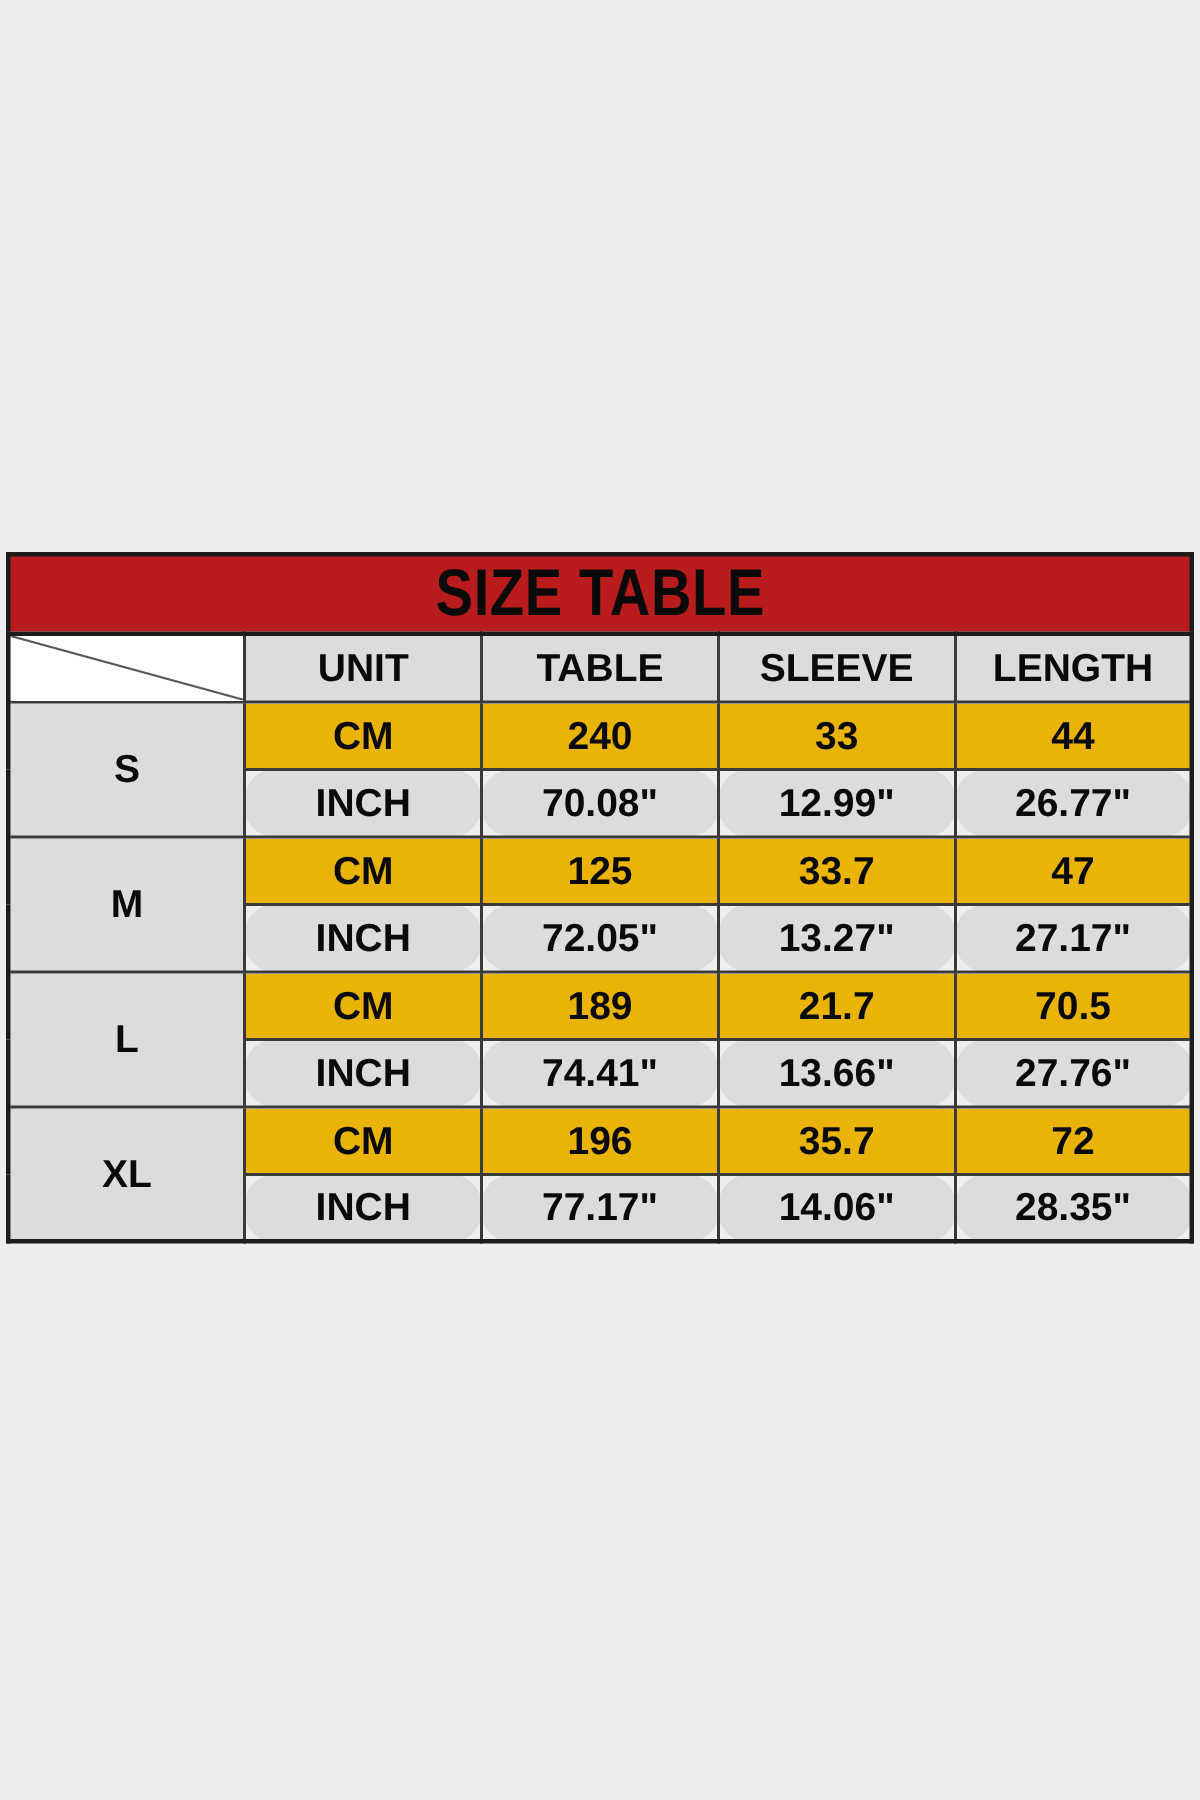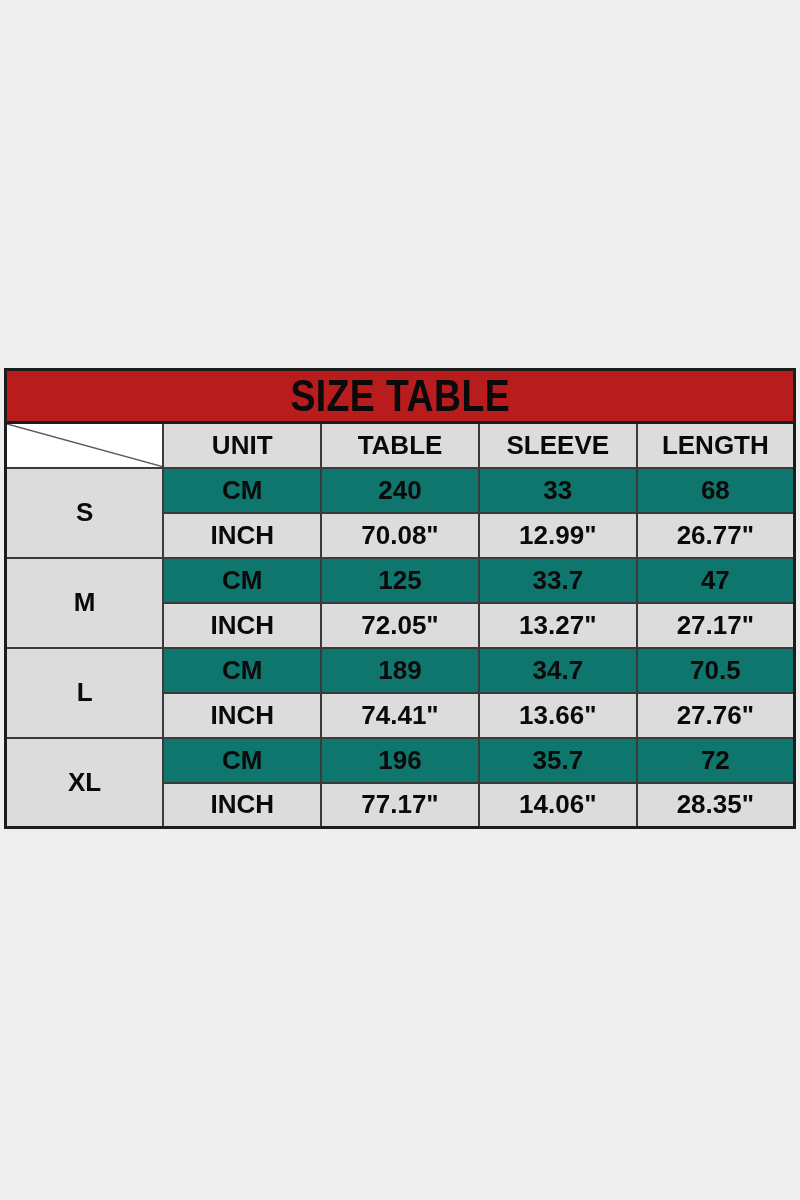--- a/index.html
+++ b/index.html
@@ -55,22 +55,22 @@
     text-align: center;
     vertical-align: middle;
     font-weight: bold;
     color: #0a0a0a;
     font-size: 26px;
     height: 45px;
     padding: 0;
     overflow: hidden;
   }
   th.col-header { background: #dcdcdc; }
-  tr.cm-row td.data-cell { background: #0f766e; }
-  tr.inch-row td.data-cell { background: #dcdcdc; }
+  tr.cm-row td.data-cell { background: #eab308; }
+  tr.inch-row td.data-cell { background: #dcdcdc; border-radius: 20px; }
   td.size-cell { background: #dcdcdc; font-size: 27px; }
   td.diag-cell {
     background: #ffffff;
     position: relative;
     padding: 0;
   }
   td.diag-cell svg {
     position: absolute;
     left: 0; top: 0;
     width: 100%;
@@ -107,21 +107,21 @@
           <th class="col-header">TABLE</th>
           <th class="col-header">SLEEVE</th>
           <th class="col-header">LENGTH</th>
         </tr>
 
         <tr class="cm-row">
           <td class="size-cell" rowspan="2">S</td>
           <td class="data-cell">CM</td>
           <td class="data-cell">240</td>
           <td class="data-cell">33</td>
-          <td class="data-cell">68</td>
+          <td class="data-cell">44</td>
         </tr>
         <tr class="inch-row">
           <td class="data-cell">INCH</td>
           <td class="data-cell">70.08"</td>
           <td class="data-cell">12.99"</td>
           <td class="data-cell">26.77"</td>
         </tr>
 
         <tr class="cm-row">
           <td class="size-cell" rowspan="2">M</td>
@@ -134,21 +134,21 @@
           <td class="data-cell">INCH</td>
           <td class="data-cell">72.05"</td>
           <td class="data-cell">13.27"</td>
           <td class="data-cell">27.17"</td>
         </tr>
 
         <tr class="cm-row">
           <td class="size-cell" rowspan="2">L</td>
           <td class="data-cell">CM</td>
           <td class="data-cell">189</td>
-          <td class="data-cell">34.7</td>
+          <td class="data-cell">21.7</td>
           <td class="data-cell">70.5</td>
         </tr>
         <tr class="inch-row">
           <td class="data-cell">INCH</td>
           <td class="data-cell">74.41"</td>
           <td class="data-cell">13.66"</td>
           <td class="data-cell">27.76"</td>
         </tr>
 
         <tr class="cm-row">

